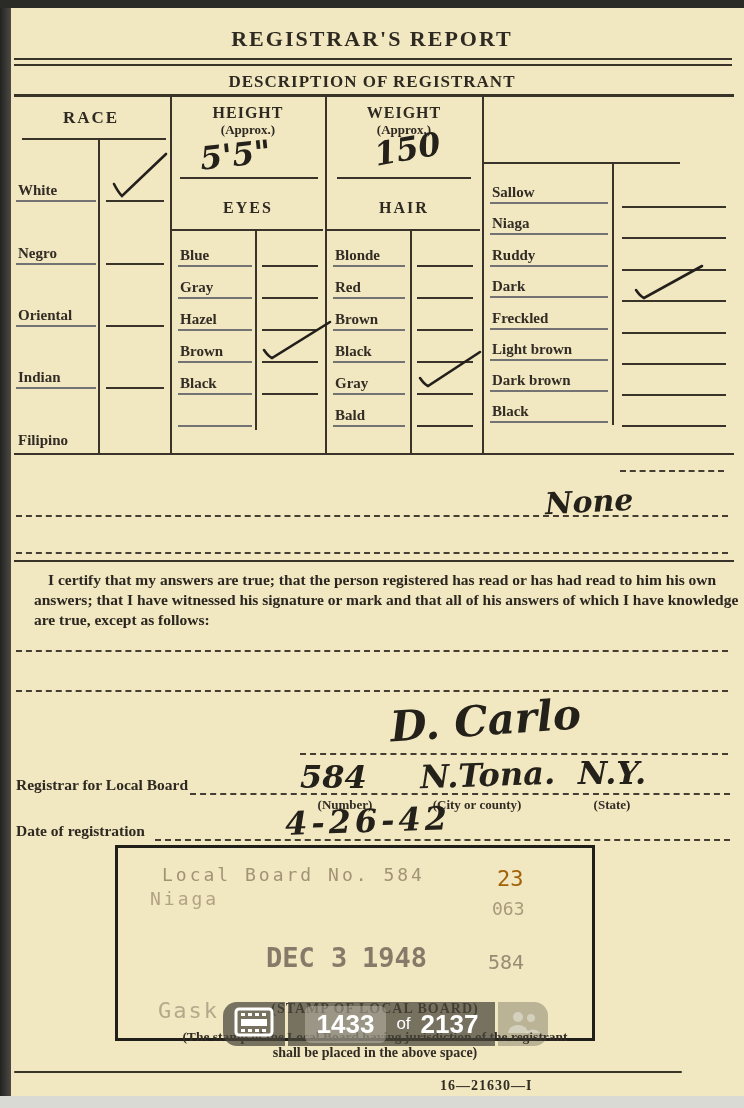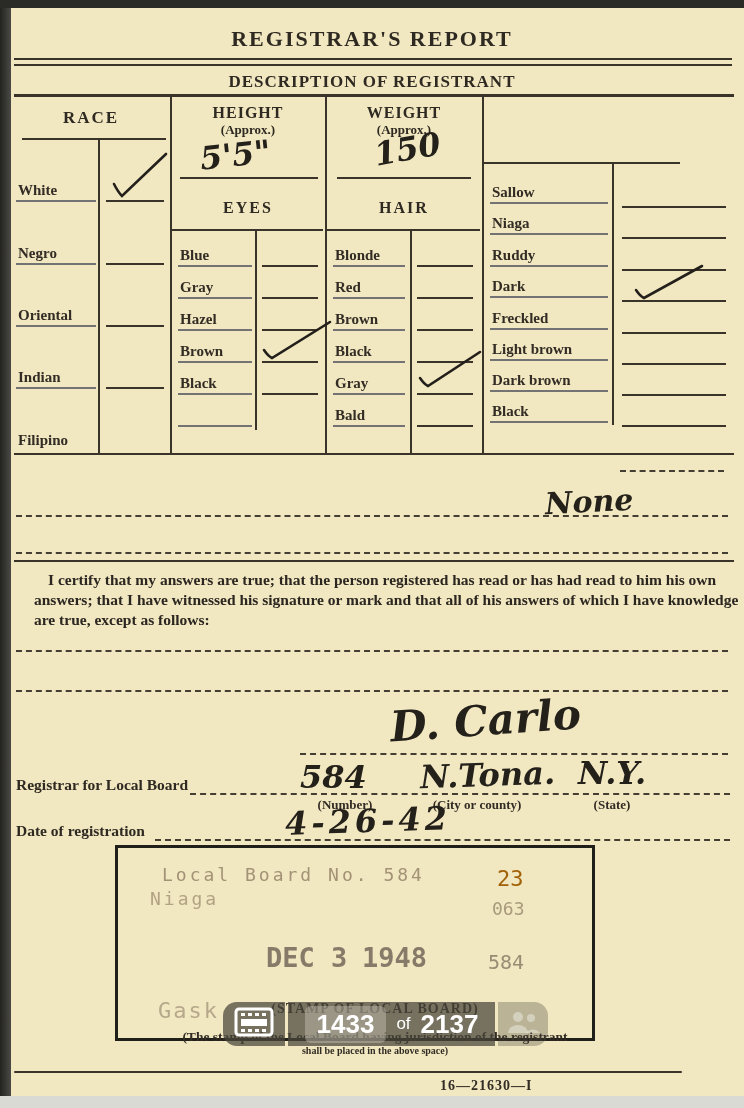--- a/index.html
+++ b/index.html
@@ -167,21 +167,21 @@
   <div class="stamp" style="left:497px;top:866px;font-size:22px;color:#a16207;">23</div>
   <div class="stamp" style="left:150px;top:888px;font-size:18px;letter-spacing:3px;color:#b2a384;">Niaga</div>
   <div class="stamp" style="left:492px;top:898px;font-size:18px;color:#a89a7c;">063</div>
   <div class="stamp" style="left:266px;top:942px;font-size:27px;font-weight:bold;color:#867b68;">DEC 3</div>
   <div class="stamp" style="left:362px;top:942px;font-size:27px;font-weight:bold;color:#867b68;">1948</div>
   <div class="stamp" style="left:488px;top:950px;font-size:20px;color:#998c74;">584</div>
   <div class="stamp" style="left:158px;top:998px;font-size:22px;letter-spacing:2px;color:#b6a88b;">Gask</div>
 
   <div class="cap" style="left:30px;top:1001px;width:690px;font-size:14px;letter-spacing:1px;">(STAMP OF LOCAL BOARD)</div>
   <div class="cap" style="left:30px;top:1029px;width:690px;font-size:13.5px;">(The stamp of the Local Board having jurisdiction of the registrant</div>
-  <div class="cap" style="left:30px;top:1045px;width:690px;font-size:10px;">shall be placed in the above space)</div>
+  <div class="cap" style="left:30px;top:1045px;width:690px;font-size:14px;">shall be placed in the above space)</div>
 
   <div class="ln" style="left:14px;top:1071px;width:668px;height:2px;border-radius:2px;"></div>
   <div class="abs" style="left:440px;top:1078px;font-size:14px;font-weight:bold;letter-spacing:1px;color:#322c24;">16—21630—I</div>
 
   <div>
     <div class="ovseg" style="left:223px;width:62px;border-radius:14px 0 0 14px;display:flex;align-items:center;justify-content:center;z-index:10;">
       <span>
         <svg width="40" height="30" viewBox="0 0 40 30">
           <rect x="2" y="2" width="36" height="26" rx="3" fill="none" stroke="#fff" stroke-width="3"></rect>
           <rect x="7" y="12" width="26" height="7" fill="#fff"></rect>

